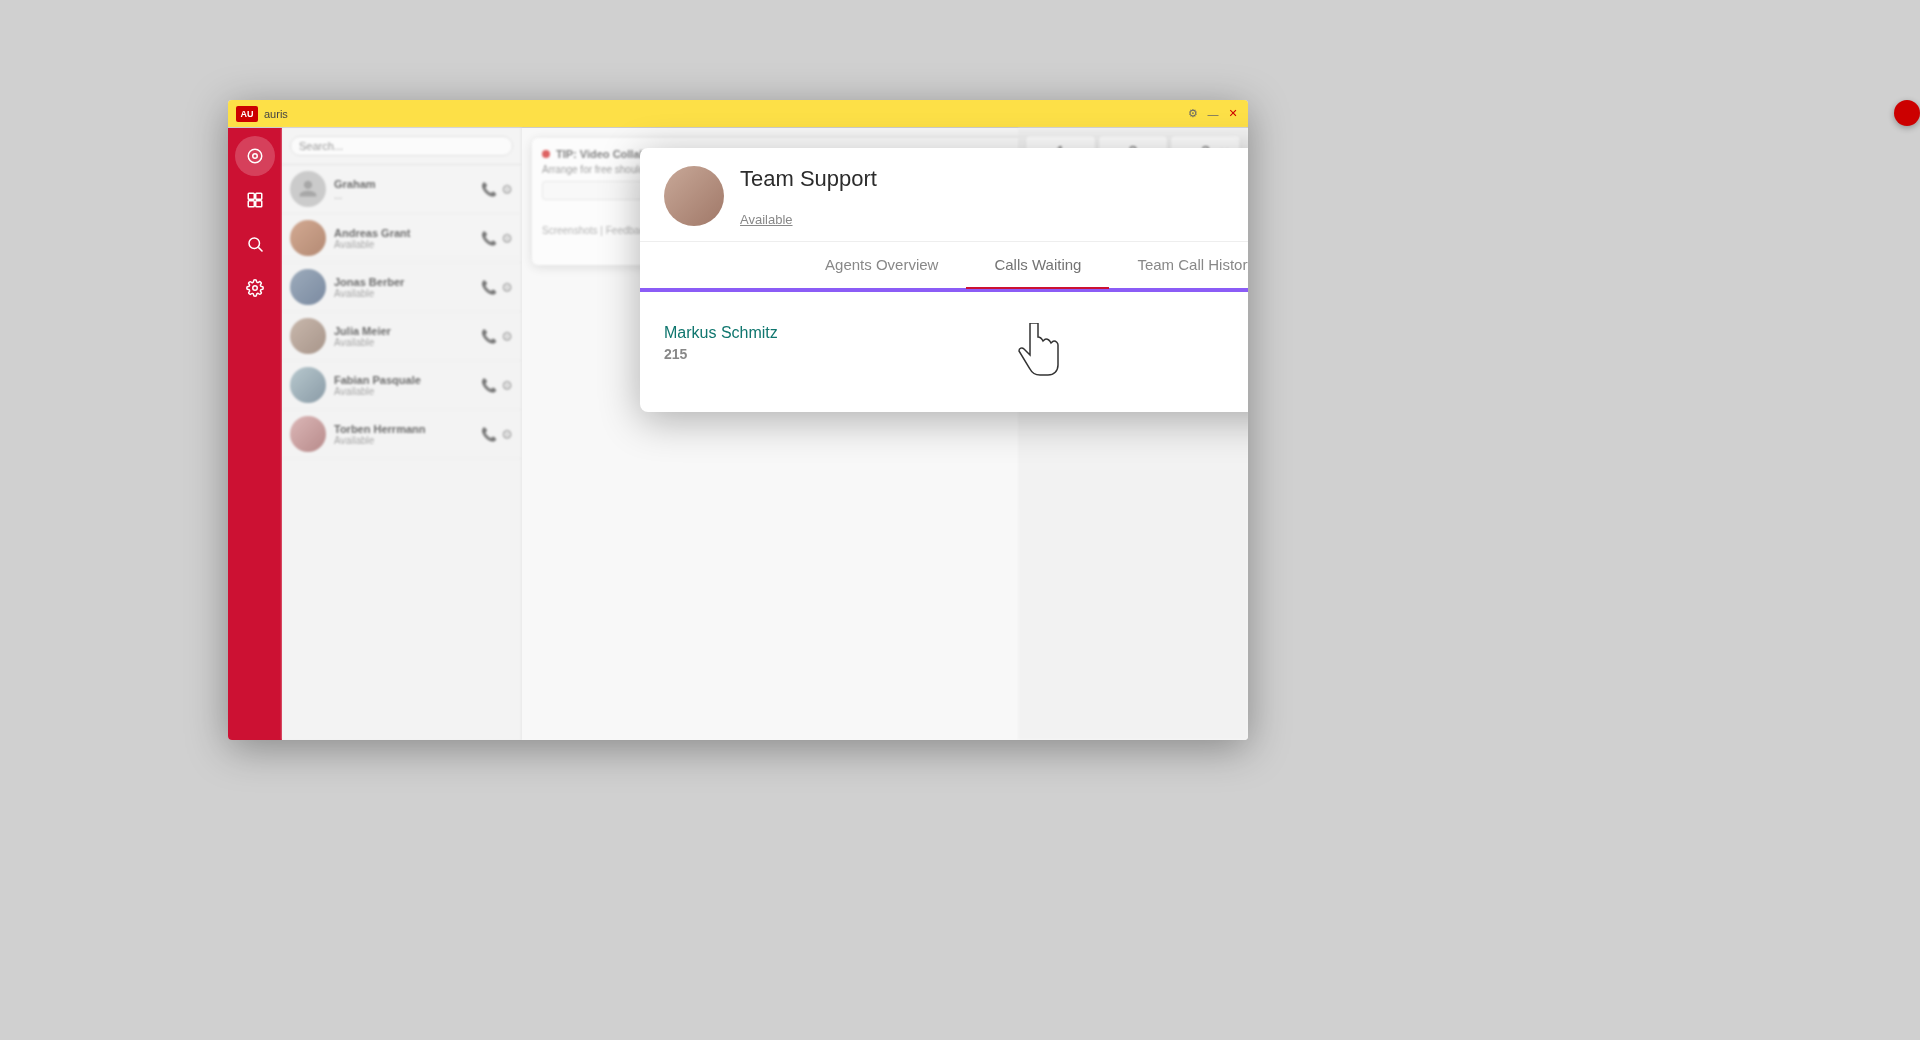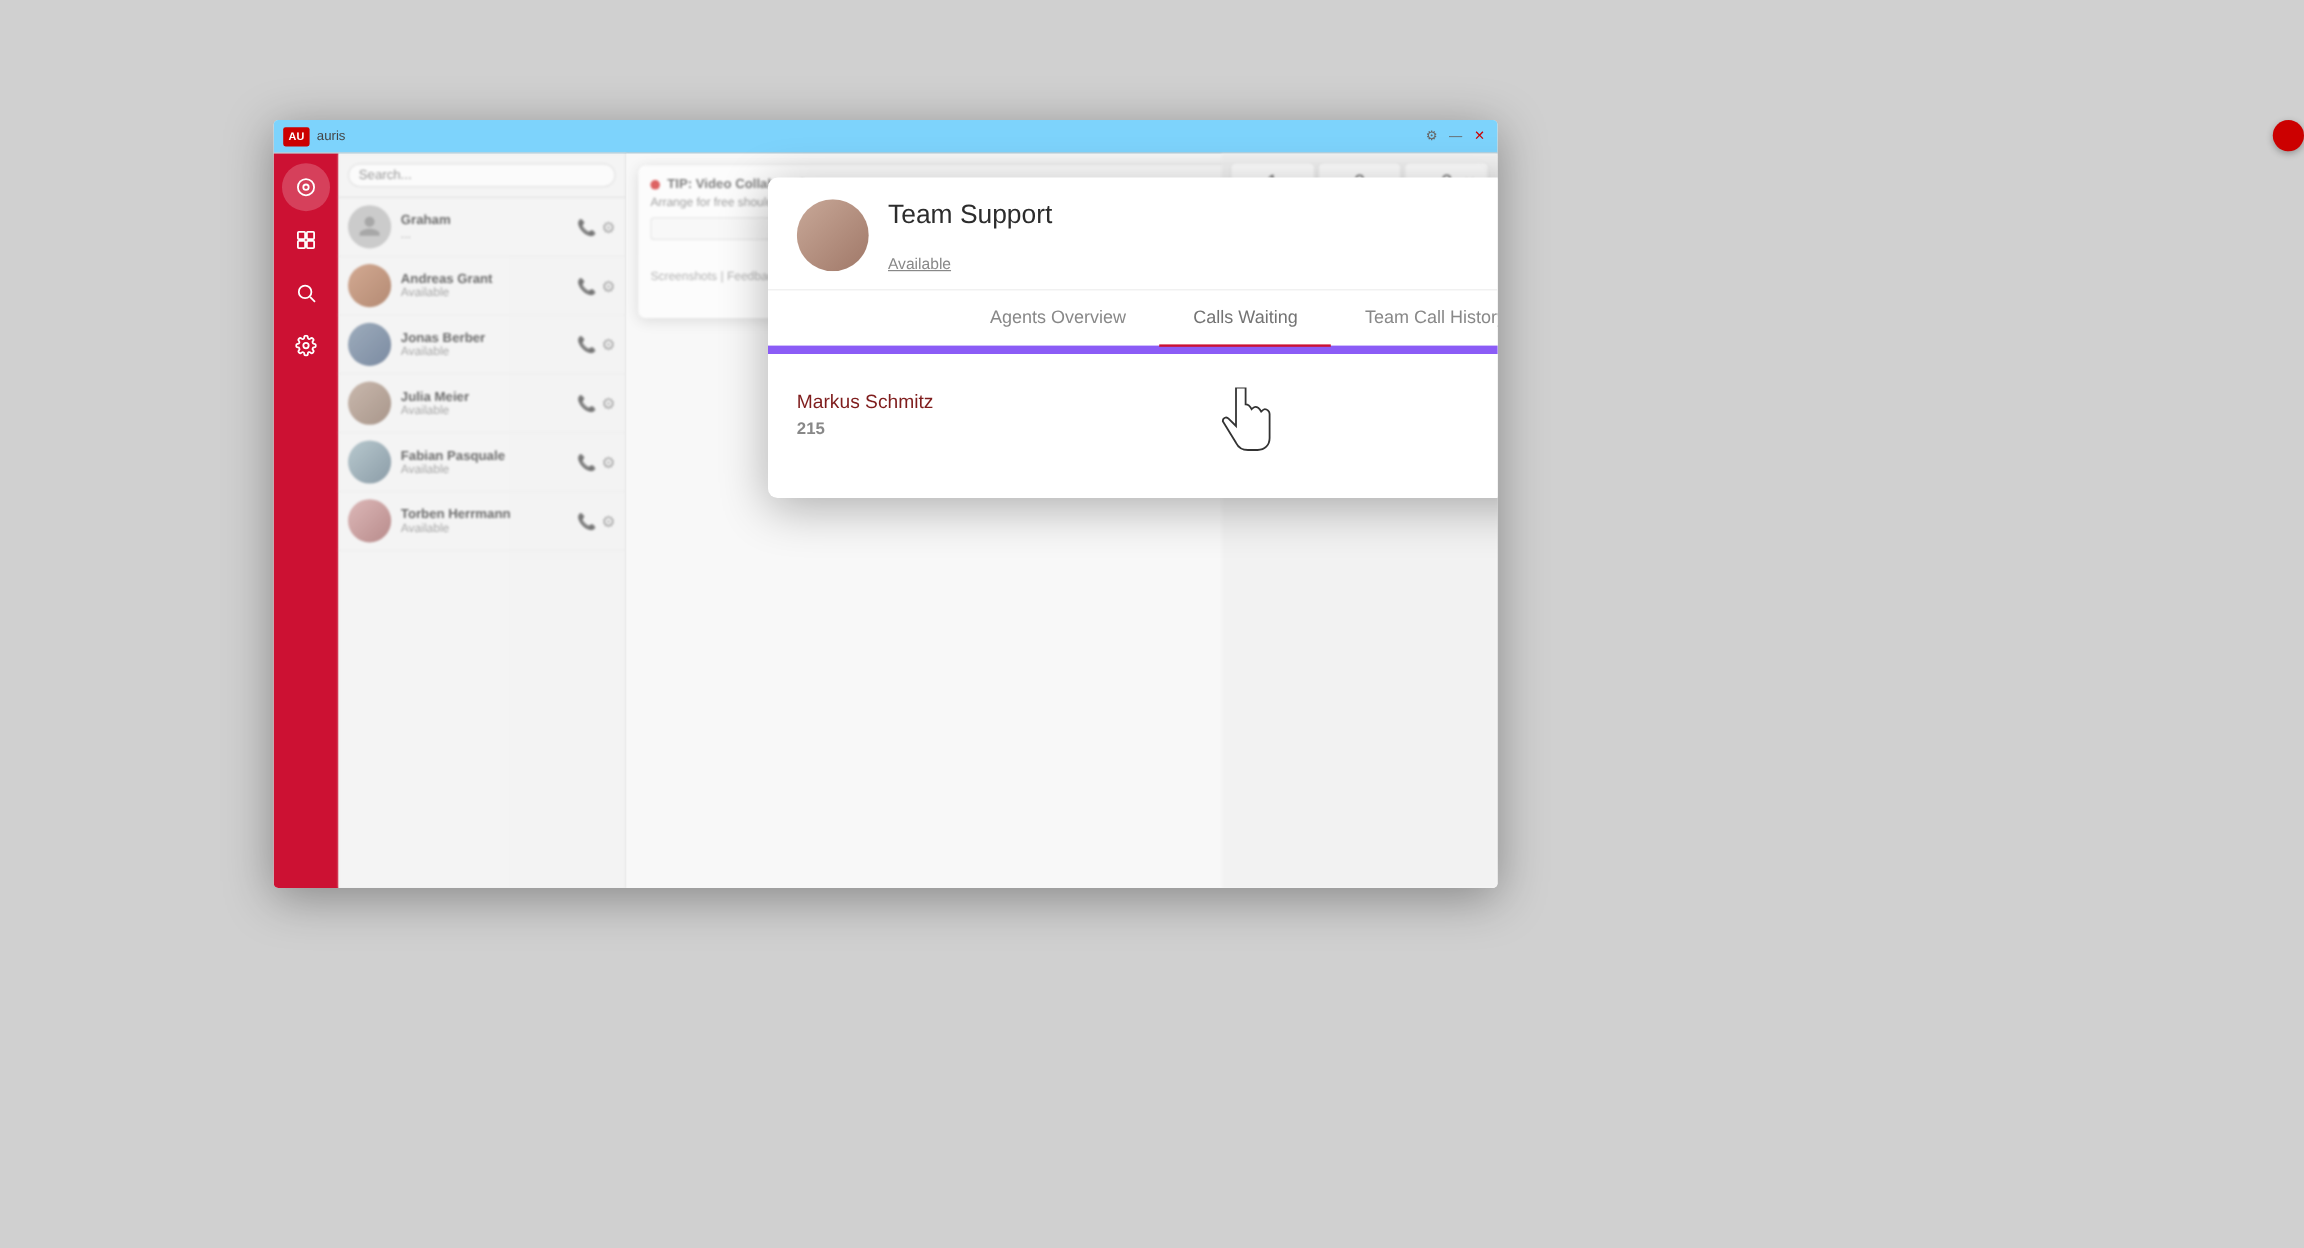--- a/index.html
+++ b/index.html
@@ -21,21 +21,21 @@
       height: 640px;
       background: #f0f0f0;
       border-radius: 4px;
       box-shadow: 0 8px 40px rgba(0,0,0,0.35);
       overflow: hidden;
     }
 
     
     .title-bar {
       height: 28px;
-      background: #7dd3fc;
+      background: #fde047;
       display: flex;
       align-items: center;
       justify-content: space-between;
       padding: 0 8px;
       border-bottom: 1px solid #ccc;
     }
     .title-bar-left {
       display: flex;
       align-items: center;
       gap: 6px;
@@ -340,21 +340,21 @@
       color: #888;
       margin-top: 20px;
       text-decoration: underline;
     }
 
     
     .modal-tabs {
       display: flex;
       justify-content: center;
       padding: 0 24px;
-      border-bottom: 7px solid #8b5cf6;
+      border-bottom: 4px solid #8b5cf6;
       gap: 0;
     }
     .modal-tab {
       padding: 14px 28px;
       font-size: 15px;
       color: #888;
       cursor: pointer;
       border-bottom: 2px solid transparent;
       margin-bottom: -1px;
       transition: color 0.2s;
@@ -373,21 +373,21 @@
     .call-waiting-item {
       display: flex;
       align-items: flex-start;
       justify-content: space-between;
       padding: 8px 0;
     }
     .caller-info {}
     .caller-name {
       font-size: 16px;
       font-weight: 500;
-      color: #7f1d1d;
+      color: #0f766e;
     }
     .caller-number {
       font-size: 14px;
       color: #888;
       margin-top: 4px;
       font-weight: bold;
     }
 
     
     .cursor-hand {

